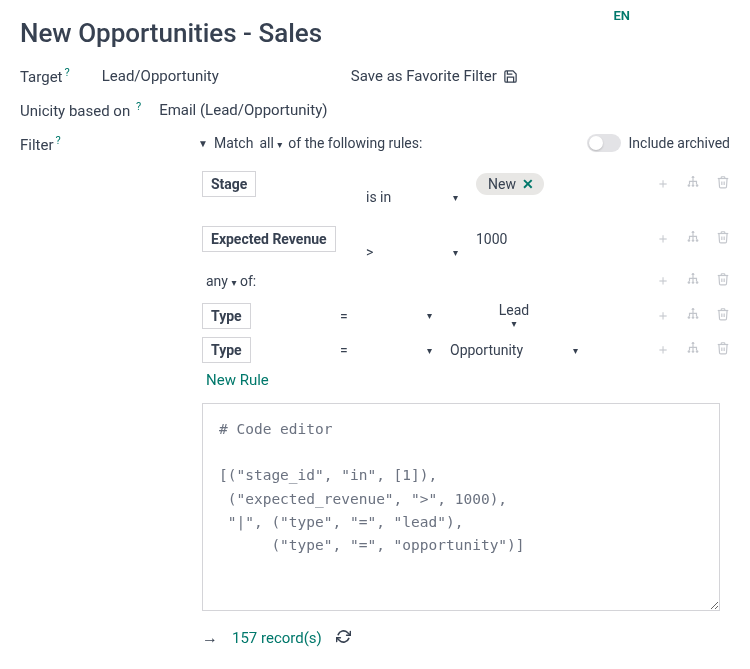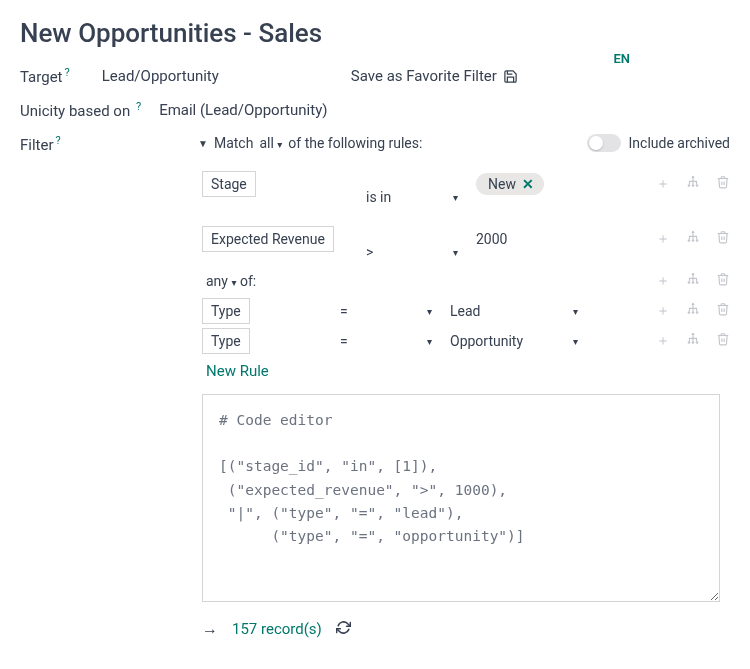--- a/index.html
+++ b/index.html
@@ -5,38 +5,38 @@
   * { box-sizing: border-box; }
   body {
     margin: 0;
     padding: 18px 20px;
     font-family: -apple-system, BlinkMacSystemFont, "Segoe UI", Roboto, sans-serif;
     font-size: 14px;
     color: #374151;
     background: #fff;
     width: 750px;
   }
-  .header-row { display:flex; align-items:flex-end; }
+  .header-row { display:flex; align-items:flex-start; }
   h1 { font-size: 26px; font-weight: 500; margin: 0 0 18px 0; color:#374151; flex:1;}
   .lang-badge { color:#00786b; font-weight:600; font-size:13px; margin-right:100px; margin-top:-10px;}
   .row { display:flex; align-items:center; margin-bottom:14px; font-size:15px;}
   .label { font-size:15px; color:#374151; }
   .help { color:#00786b; font-size:11px; vertical-align:super; margin-left:2px;}
   .value { margin-left: 32px; }
   .fav { margin-left: 132px; display:flex; align-items:center; gap:6px; }
   .filter-area { display:flex; align-items:flex-start; }
   .filter-col { flex:1; }
   .match-row { display:flex; align-items:center; gap:6px; margin-bottom:10px;}
   .caret { font-size:10px; color:#374151; }
   .rules { padding-left: 4px; }
   .rule-row { display:flex; align-items:center; margin-bottom:12px; }
   .nested { }
   .field-box {
     border:1px solid #d4d4d8; padding:4px 8px; font-size:14px;
-    background:#fff; min-width:60px;
+    background:#fff; min-width:60px;font-weight:bold;
   }
   .field-col { width: 164px; }
   .op-col { width: 110px; display:flex; align-items:center; justify-content:space-between; padding-right:18px;margin-top:27px;}
   .op-col-n { width: 110px; display:flex; align-items:center; justify-content:space-between; padding-right:18px;}
   .val-col { width: 140px; display:flex; align-items:center; }
   .tag {
     background:#e8e7e5; border-radius:14px; padding:3px 10px 3px 12px;
     display:inline-flex; align-items:center; gap:6px; font-size:14px;
   }
   .tag .x { color:#00786b; font-weight:600; cursor:pointer;}
@@ -155,21 +155,21 @@
       
       <div class="rule-row">
         <div class="field-col">
           <span class="field-box">Expected Revenue</span>
         </div>
         <div class="op-col">
           <span>&gt;</span>
           <span class="caret">▾</span>
         </div>
         <div class="val-col">
-          <span>2000</span>
+          <span>1000</span>
         </div>
         <div class="actions">
           <span>＋</span>
           <span><svg class="ico" viewBox="0 0 24 24" fill="currentColor">
                 <circle cx="12" cy="4" r="2.2"></circle>
                 <circle cx="5" cy="18" r="2.2"></circle>
                 <circle cx="12" cy="18" r="2.2"></circle>
                 <circle cx="19" cy="18" r="2.2"></circle>
                 <path d="M12 6v5M12 11H6v5M12 11h6v5M12 11v5" stroke="currentColor" stroke-width="2" fill="none"></path>
               </svg></span>
@@ -209,21 +209,21 @@
 
       
       <div class="rule-row nested">
         <div class="field-col" style="width:138px">
           <span class="field-box">Type</span>
         </div>
         <div class="op-col-n">
           <span>=</span>
           <span class="caret">▾</span>
         </div>
-        <div class="val-col" style="width:128px; justify-content:space-between;">
+        <div class="val-col" style="width:128px; justify-content:flex-end;flex-direction:column;">
           <span>Lead</span>
           <span class="caret">▾</span>
         </div>
         <div class="actions">
           <span>＋</span>
           <span><svg class="ico" viewBox="0 0 24 24" fill="currentColor">
                 <circle cx="12" cy="4" r="2.2"></circle>
                 <circle cx="5" cy="18" r="2.2"></circle>
                 <circle cx="12" cy="18" r="2.2"></circle>
                 <circle cx="19" cy="18" r="2.2"></circle>

